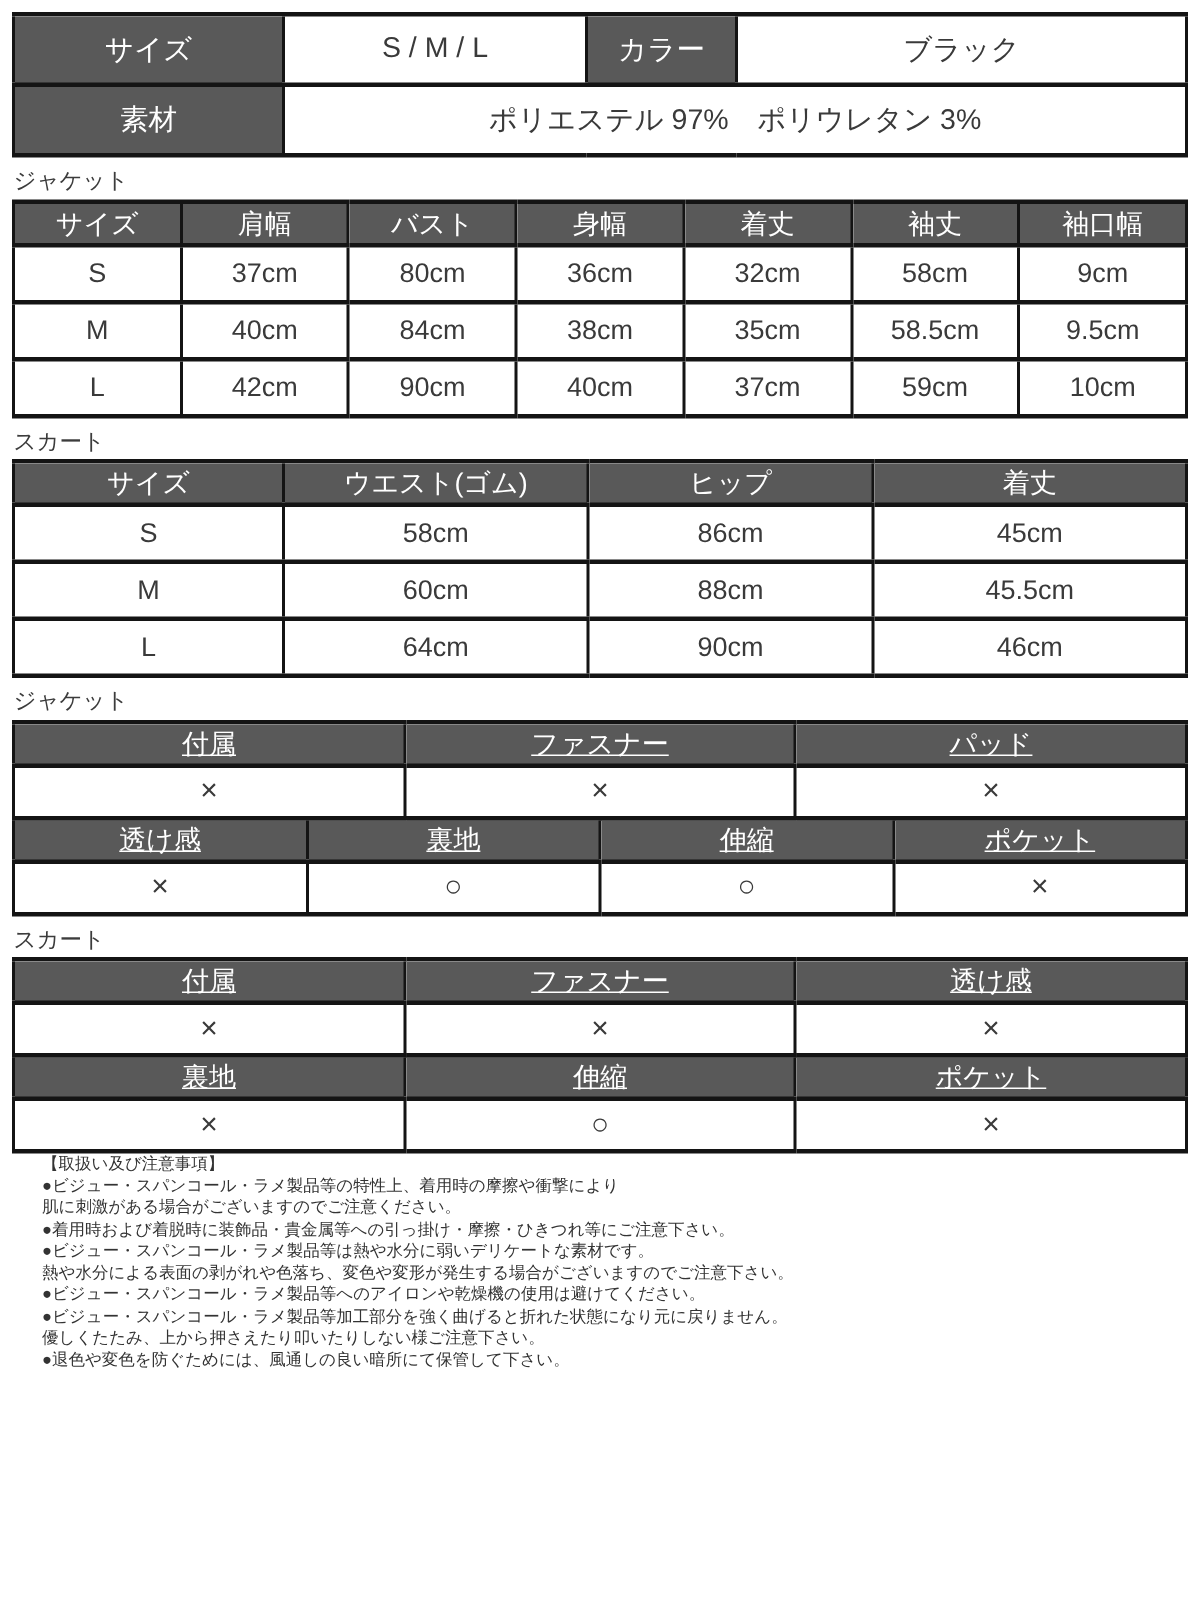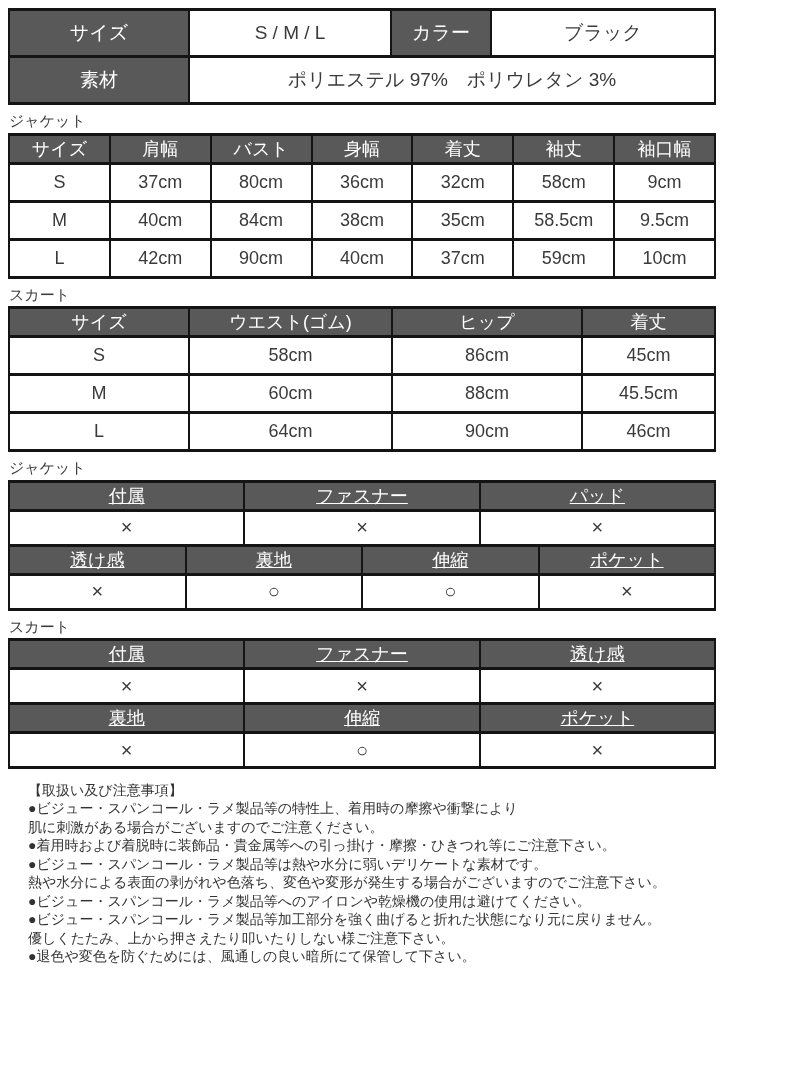--- a/index.html
+++ b/index.html
@@ -9,21 +9,21 @@
     width: 800px;
     height: 1067px;
     overflow: hidden;
     font-family: "Liberation Sans", "DejaVu Sans", sans-serif;
   }
   .page {
     padding: 8px 8px 0 8px;
     box-sizing: border-box;
   }
   table.tbl {
-    width: 708px;
+    width: 784px;
     border-collapse: collapse;
     table-layout: fixed;
   }
   .tbl th, .tbl td {
     border: 2px solid #141414;
     border-top-width: 3px;
     border-bottom-width: 3px;
     text-align: center;
     vertical-align: middle;
     padding: 0 2px;
@@ -50,23 +50,23 @@
   .feat-tbl th { height: 26px; text-decoration: underline; }
   .feat-tbl td { height: 32px; font-size: 20px; }
   .stack { margin-top: -3px; }
   .section-label {
     font-size: 15px;
     color: #3c3c3c;
     margin: 8px 0 3px 1px;
     line-height: 1.1;
   }
   .notes {
-    margin-top: 12px;
+    margin-top: 0;
     padding-left: 20px;
-    font-size: 14px;
+    font-size: 11px;
     line-height: 1.32;
     color: #333333;
   }
   .note-line { white-space: nowrap; }
 </style>
 </head>
 <body>
 
 <div class="page">
 

